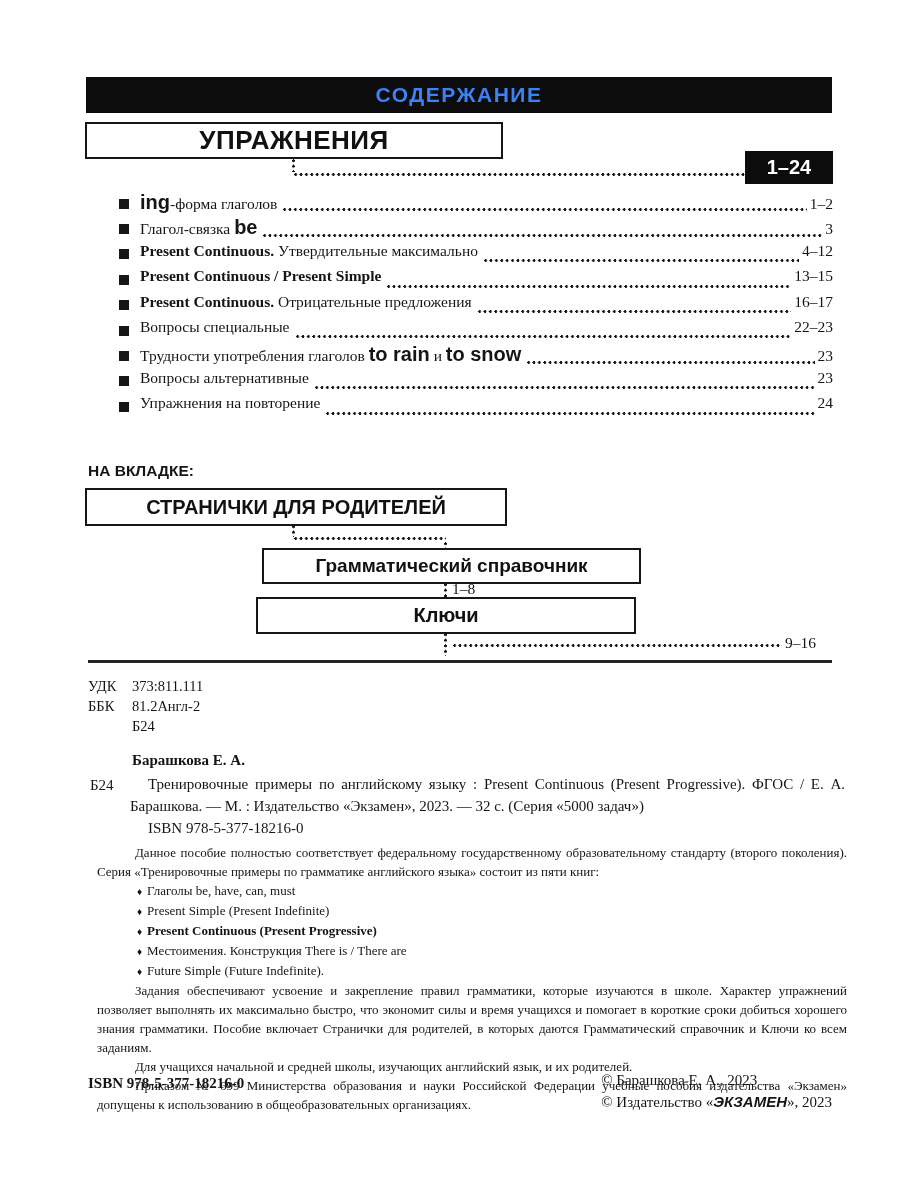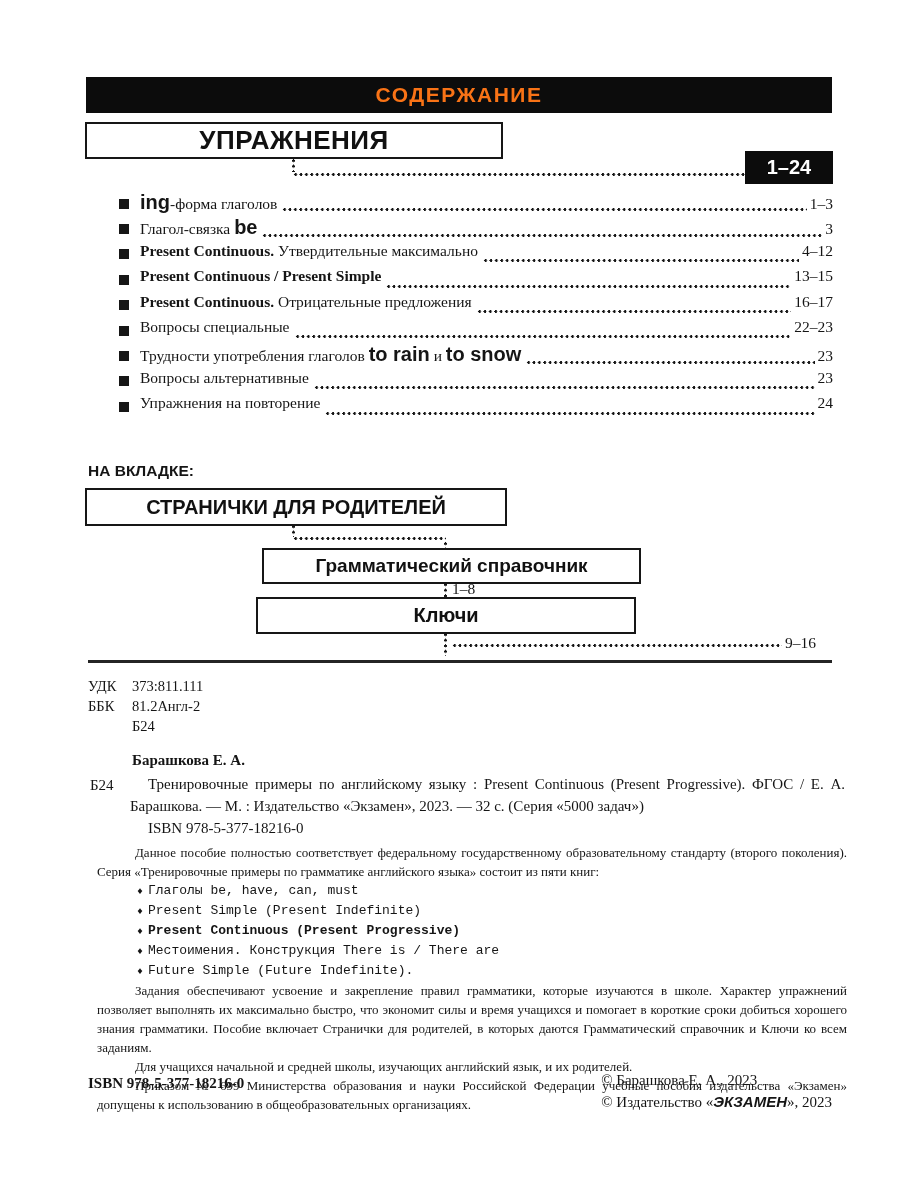--- a/index.html
+++ b/index.html
@@ -8,21 +8,21 @@
     background:#ffffff;overflow:hidden;color:#151515;
     font-family:"Liberation Serif", serif;
   }
 
   
   .header-bar{
     position:absolute;left:86px;top:77px;width:746px;height:36px;
     background:#0c0c0c;display:flex;align-items:center;justify-content:center;
   }
   .header-bar span{
-    color:#f97316;font-family:"Liberation Sans",sans-serif;font-weight:700;
+    color:#3b82f6;font-family:"Liberation Sans",sans-serif;font-weight:700;
     font-size:21px;letter-spacing:1.5px;
   }
 
   
   .obox{
     position:absolute;border:2.5px solid #161616;background:#fff;
     display:flex;align-items:center;justify-content:center;
     font-family:"Liberation Sans",sans-serif;font-weight:700;color:#111;
   }
   .ex-box{left:85px;top:122px;width:414px;height:33px;font-size:26px;letter-spacing:0.5px;}
@@ -91,21 +91,21 @@
   .bib .code{position:absolute;left:2px;top:1px;}
   .bib p{margin:0 0 0 42px;text-indent:18px;text-align:justify;}
   .isbn-mid{position:absolute;left:148px;top:820px;font-size:15px;}
 
   
   .annotation{
     position:absolute;left:97px;top:843px;width:750px;
     font-size:13px;line-height:19px;text-align:justify;
   }
   .annotation p{margin:0;text-indent:38px;}
-  .books{margin:0 0 0 40px;font-family:Liberation Mono, monospace;}
+  .books{margin:0 0 0 40px;}
   .book-line{white-space:nowrap;}
   .book-line.bold{font-weight:700;}
   .diamond{font-size:10px;margin-right:5px;}
 
   
   .footer{position:absolute;left:88px;top:1070px;width:744px;display:flex;justify-content:space-between;}
   .footer-isbn{font-weight:700;font-size:15px;padding-top:5px;}
   .footer-copy{font-size:15px;line-height:21px;}
   .seg-bi{font-family:"Liberation Sans",sans-serif;font-weight:700;font-style:italic;}
 </style>
@@ -125,21 +125,21 @@
   <div class="hdots" style="left:293px;top:172px;width:452px;"></div>
   <div class="range-box">
     <span>1–24</span>
   </div>
 
   <div class="toc" id="toc">
       <div class="toc-row">
         <span class="bullet"></span>
         <span class="toc-text"><span class="seg-bs">ing</span><span class="seg-n">-форма глаголов</span></span>
         <span class="leader"></span>
-        <span class="pages">1–3</span>
+        <span class="pages">1–2</span>
       </div>
       <div class="toc-row">
         <span class="bullet"></span>
         <span class="toc-text"><span class="seg-n">Глагол-связка </span><span class="seg-bs">be</span></span>
         <span class="leader"></span>
         <span class="pages">3</span>
       </div>
       <div class="toc-row">
         <span class="bullet"></span>
         <span class="toc-text"><span class="seg-b">Present Continuous.</span><span class="seg-n"> Утвердительные максимально </span></span>

